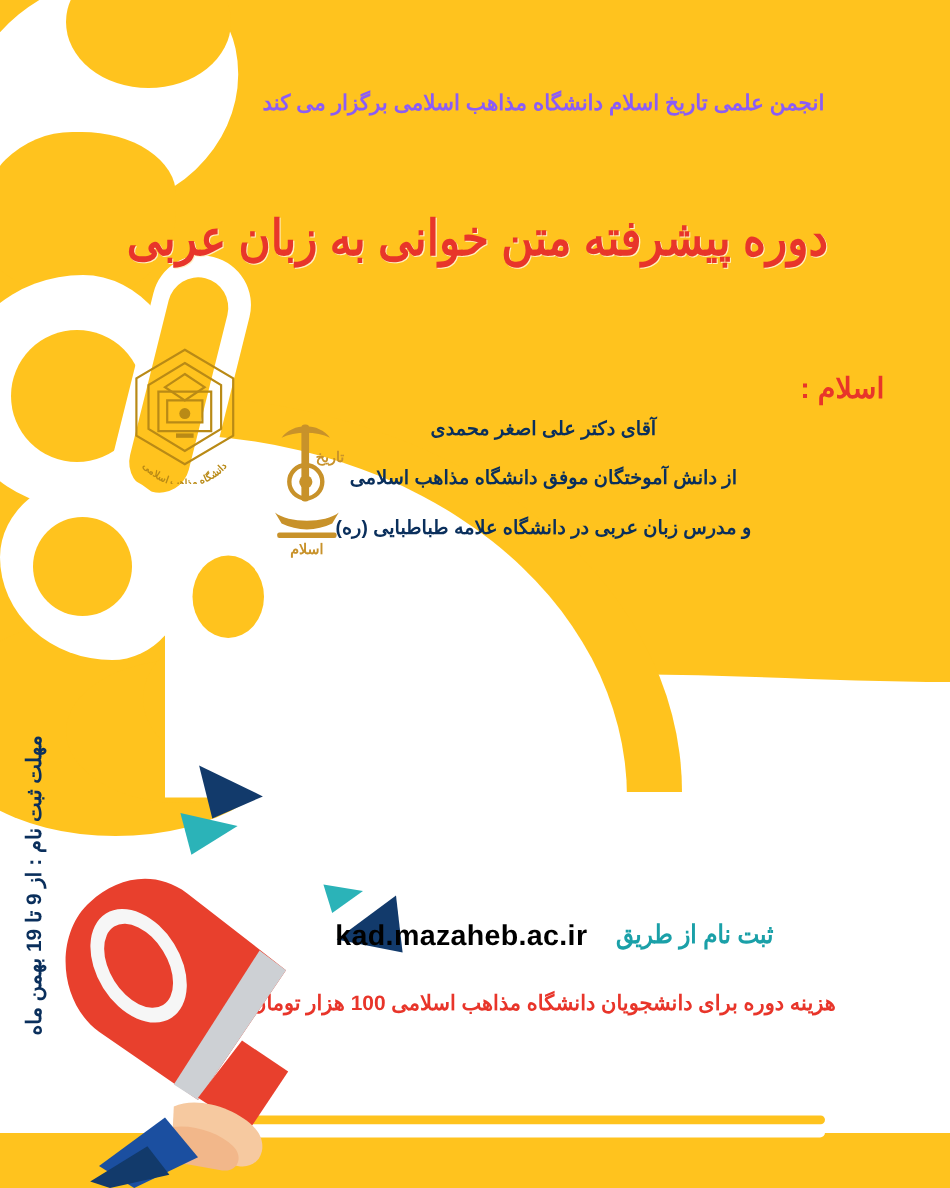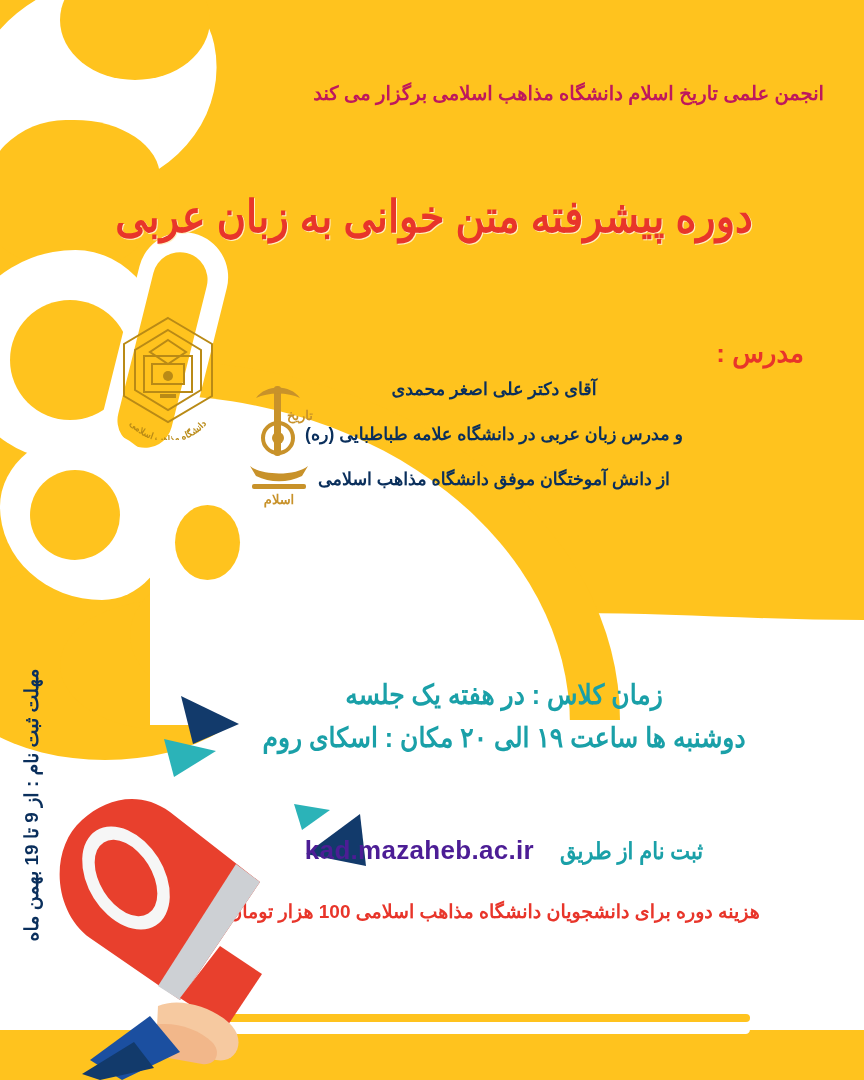--- a/index.html
+++ b/index.html
@@ -119,23 +119,24 @@
     border-radius: 0 100% 0 0;
     z-index: 1;
   }
 
   
   .org-line {
     position: absolute;
     right: 40px;
     top: 82px;
     width: 660px;
+    text-align: center;
     font-size: 19.5px;
     font-weight: bold;
-    color: #be185d;
+    color: #8b5cf6;
     direction: rtl;
     z-index: 6;
     letter-spacing: .2px;
   }
 
   .course-title {
     position: absolute;
     right: 30px;
     top: 193px;
     width: 800px;
@@ -229,21 +230,21 @@
   }
   .register-row .r-label {
     font-size: 21px;
     font-weight: bold;
     color: #1aa0a8;
     transform: scaleY(1.1);
   }
   .register-row .r-url {
     font-size: 26px;
     font-weight: bold;
-    color: #4c1d95;
+    color: #000000;
     direction: ltr;
     letter-spacing: .3px;
   }
 
   
   .fees {
     position: absolute;
     right: 40px;
     top: 900px;
     width: 660px;
@@ -368,25 +369,25 @@
         <circle cx="42" cy="58" r="15" fill="none" stroke="#c8922a" stroke-width="4"></circle>
         <circle cx="42" cy="58" r="6"></circle>
         <path d="M14 86 c12 10 46 10 58 0 l-6 10 c-14 7 -32 7 -46 0 Z"></path>
         <rect x="16" y="104" width="54" height="5" rx="2"></rect>
       </g>
       <text x="64" y="40" font-family="'Liberation Sans',sans-serif" font-size="13" font-weight="bold" fill="#c8922a" text-anchor="middle">تاریخ</text>
       <text x="43" y="124" font-family="'Liberation Sans',sans-serif" font-size="13" font-weight="bold" fill="#c8922a" text-anchor="middle">اسلام</text>
     </svg>
   </div>
 
-  <div class="teacher-label">مدرس :</div>
+  <div class="teacher-label">اسلام :</div>
   <div class="teacher-lines">
     <div>آقای دکتر علی اصغر محمدی</div>
+    <div>از دانش آموختگان موفق دانشگاه مذاهب اسلامی</div>
     <div>و مدرس زبان عربی در دانشگاه علامه طباطبایی (ره)</div>
-    <div>از دانش آموختگان موفق دانشگاه مذاهب اسلامی</div>
   </div>
 
   <svg class="tri" style="left:175px; top:690px; width:70px; height:60px;" viewBox="0 0 70 60">
     <polygon points="6,6 64,34 18,54" fill="#123a6b"></polygon>
   </svg>
   <svg class="tri" style="left:160px; top:735px; width:60px; height:48px;" viewBox="0 0 60 48">
     <polygon points="4,4 56,16 14,42" fill="#2bb3b8"></polygon>
   </svg>
   <svg class="tri" style="left:300px; top:810px; width:70px; height:62px;" viewBox="0 0 70 62">
     <polygon points="60,4 66,56 6,44" fill="#123a6b"></polygon>
@@ -408,24 +409,20 @@
       <path d="M150 238 L196 268 L232 214 L190 186 Z" fill="#e8402d"></path>
 
       <path d="M128 246 C150 236 186 248 202 266 C216 282 206 304 186 300 L126 288 Z" fill="#f6c9a0"></path>
       <path d="M120 266 C140 260 168 268 182 282 C192 292 186 306 172 304 L116 294 Z" fill="#f2b78a"></path>
 
       <path d="M60 300 L120 256 L150 292 L92 320 Z" fill="#1b4fa0"></path>
       <path d="M52 314 L104 282 L124 308 L70 320 Z" fill="#123a6b"></path>
     </svg>
   </div>
 
-  <div class="schedule">
-    <div class="s-line">زمان کلاس : در هفته یک جلسه</div>
-    <div class="s-line">دوشنبه ها ساعت ۱۹ الی ۲۰    مکان : اسکای روم</div>
-  </div>
 
   <div class="register-row">
     <span class="r-label">ثبت نام از طریق</span>
     <span class="r-url">kad.mazaheb.ac.ir</span>
   </div>
 
   <div class="fees">
     <div>هزینه دوره برای دانشجویان دانشگاه مذاهب اسلامی 100 هزار تومان</div>
   </div>
 

